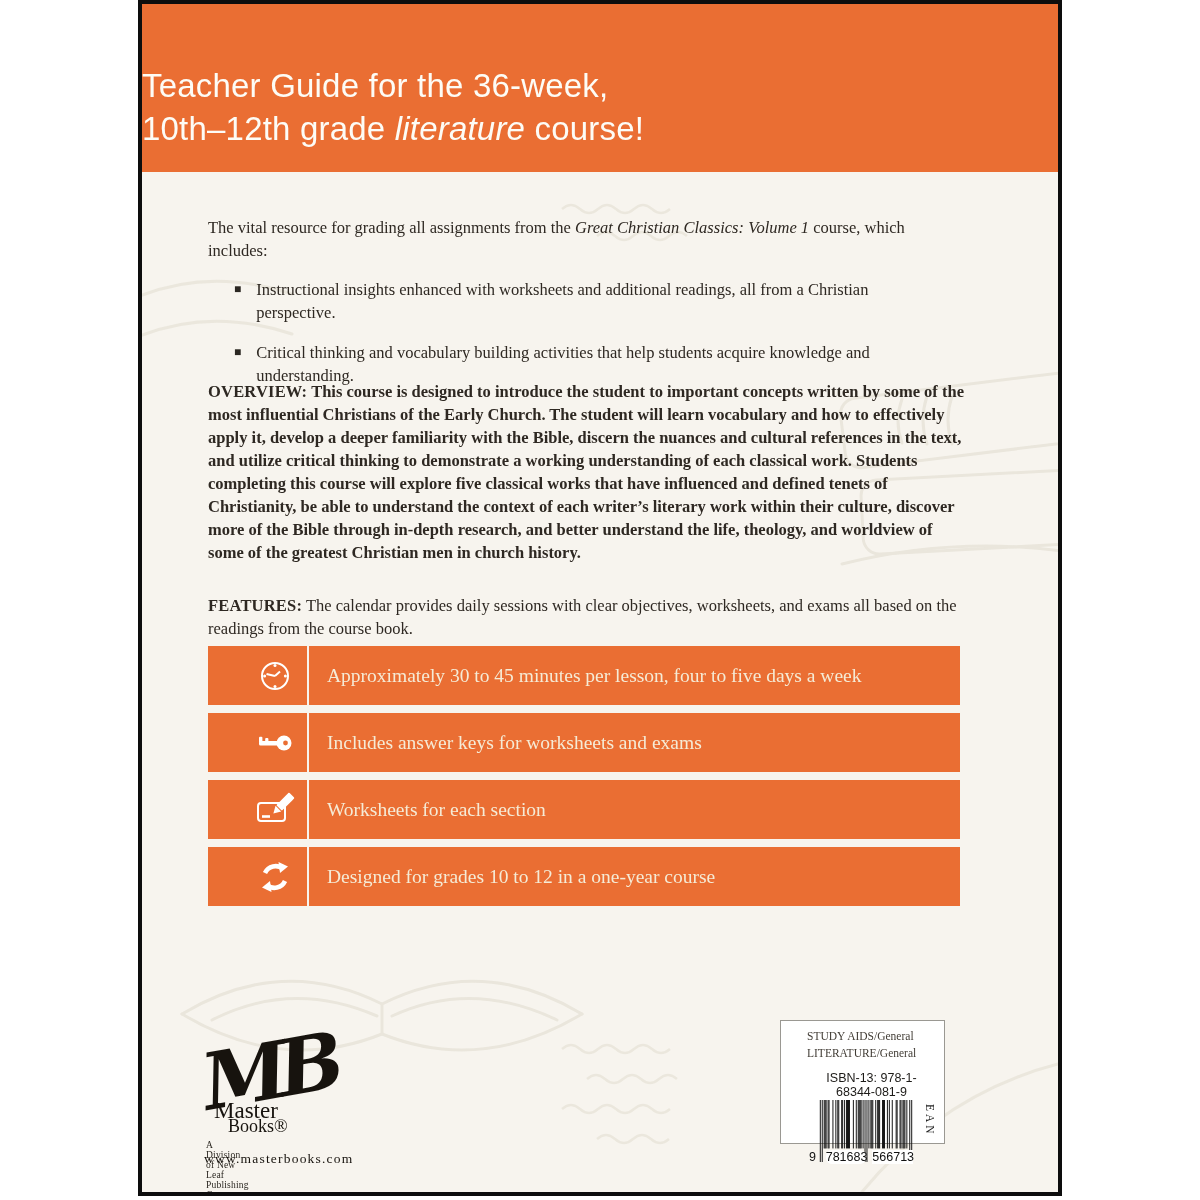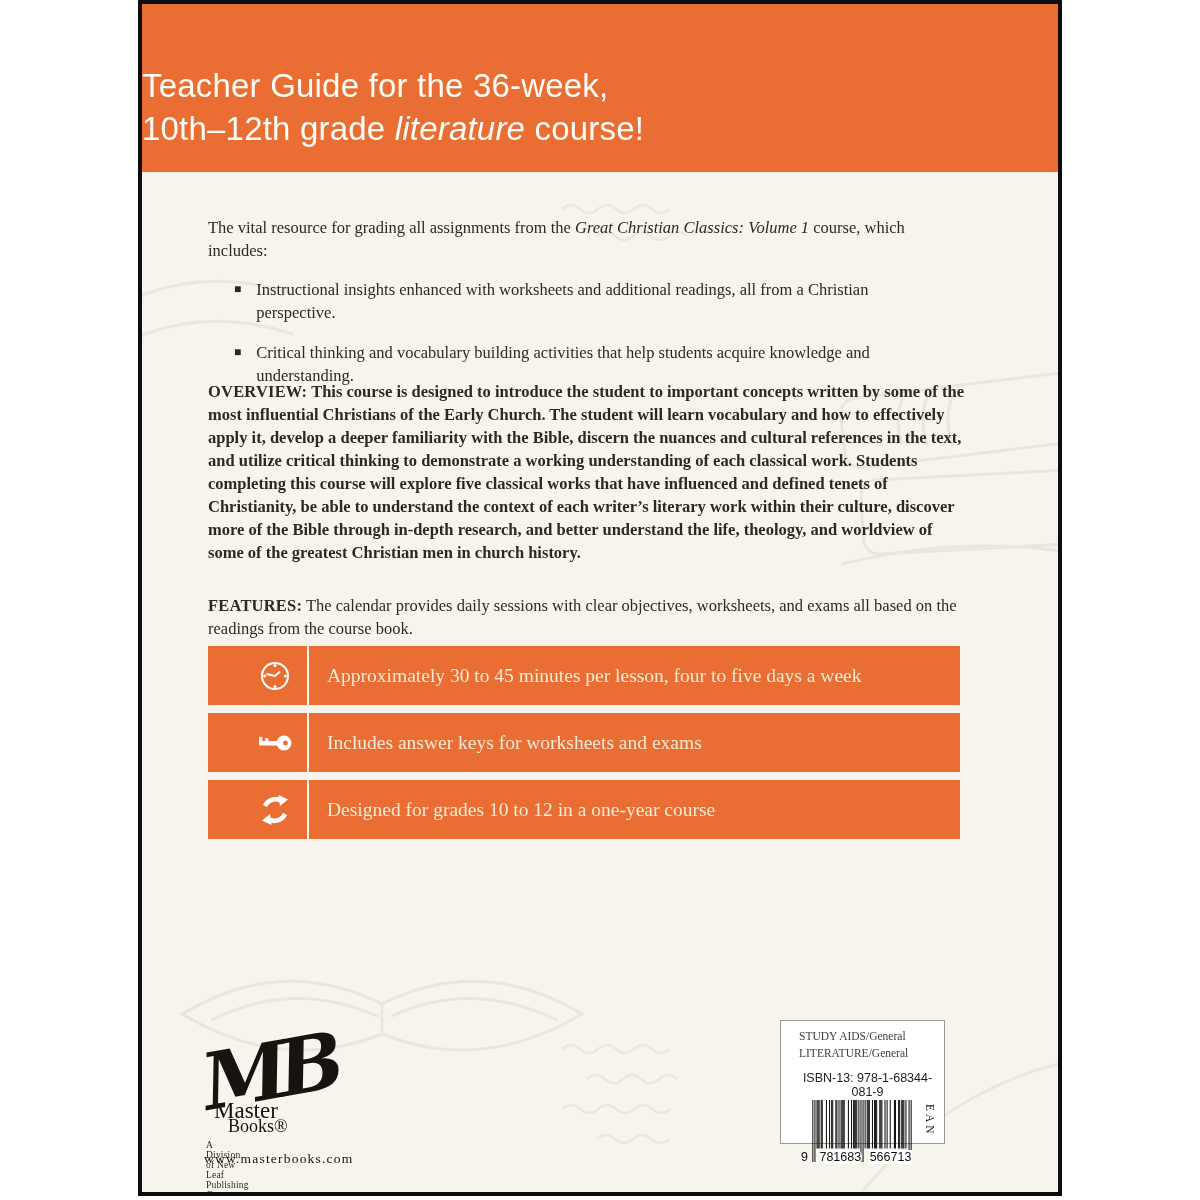--- a/index.html
+++ b/index.html
@@ -42,21 +42,21 @@
   .mb{position:absolute;left:60px;top:1022px;font-family:"DejaVu Serif", serif;
     font-style:italic;font-weight:bold;font-size:78px;letter-spacing:-10px;
     transform:rotate(-10deg);color:#17130e;}
   .pub-master{position:absolute;left:72px;top:1094px;font-size:23px;}
   .pub-books{position:absolute;left:86px;top:1112px;font-size:18px;}
   .pub-div{position:absolute;left:64px;top:1136px;font-size:9.5px;letter-spacing:.2px;color:#2a2620;}
   .pub-web{position:absolute;left:62px;top:1147px;font-size:13.5px;letter-spacing:1.2px;color:#17130e;}
 
   
   .bcbox{position:absolute;left:638px;top:1016px;width:165px;height:124px;background:#ffffff;
-    border:1px solid #9a9892;box-sizing:border-box;padding:7px 8px 5px 18px;}
+    border:1px solid #9a9892;box-sizing:border-box;padding:7px 8px 5px 26px;}
   .bc-cat{font-size:11.5px;line-height:17px;color:#413c35;}
   .bc-isbn{font-family:"Liberation Sans", sans-serif;font-size:12.5px;color:#1d1b18;
     text-align:center;margin-top:9px;margin-bottom:1px;}
   .bc-row{display:flex;align-items:stretch;}
   .bars{position:relative;width:126px;height:62px;margin-left:6px;}
   .bars svg{width:100%;height:100%;display:block;}
   .bc-digits{position:absolute;left:0;bottom:-2px;width:100%;height:14px;
     font-family:"Liberation Sans", sans-serif;font-size:12.5px;color:#111;}
   .bc-digits .lead{position:absolute;left:-4px;bottom:0;}
   .bc-digits .g1{position:absolute;left:12%;width:38%;text-align:center;background:#fff;border-radius:6px;}
@@ -159,20 +159,36 @@
               <rect x="3" y="10" width="22" height="4.4" rx="1.5"></rect>
               <rect x="3" y="5.8" width="3.4" height="6" rx="1"></rect>
               <rect x="9.2" y="7" width="3.2" height="5" rx="1"></rect>
             </g>
             <circle cx="29.5" cy="12" r="2.4" fill="#ea6e33"></circle>
           </svg>
         </div>
         <div class="ftext">Includes answer keys for worksheets and exams</div>
       </div>
 
+      <div class="frow">
+        <div class="ficon">
+          <svg width="40" height="36" viewBox="0 0 40 36">
+            <g stroke="#ffffff" fill="none">
+              <rect x="3" y="11" width="27" height="18" rx="3" stroke-width="2"></rect>
+              <line x1="7" y1="24.5" x2="15" y2="24.5" stroke-width="2.6"></line>
+            </g>
+            <g transform="rotate(45 29 11)" fill="#ffffff">
+              <rect x="25" y="2" width="8" height="16" rx="1"></rect>
+              <rect x="25" y="0" width="8" height="3.2" rx="1"></rect>
+              <polygon points="25,19 33,19 29,26"></polygon>
+            </g>
+          </svg>
+        </div>
+        <div class="ftext">Worksheets for each section</div>
+      </div>
 
 
       <div class="frow">
         <div class="ficon">
           <svg width="34" height="34" viewBox="0 0 34 34">
             <g stroke="#ffffff" fill="none" stroke-width="4.6">
               <path d="M7,13 A11.5 11.5 0 0 1 25,9"></path>
               <path d="M27,21 A11.5 11.5 0 0 1 9,25"></path>
             </g>
             <polygon points="20.5,2 30,6.5 22,13" fill="#ffffff"></polygon>

